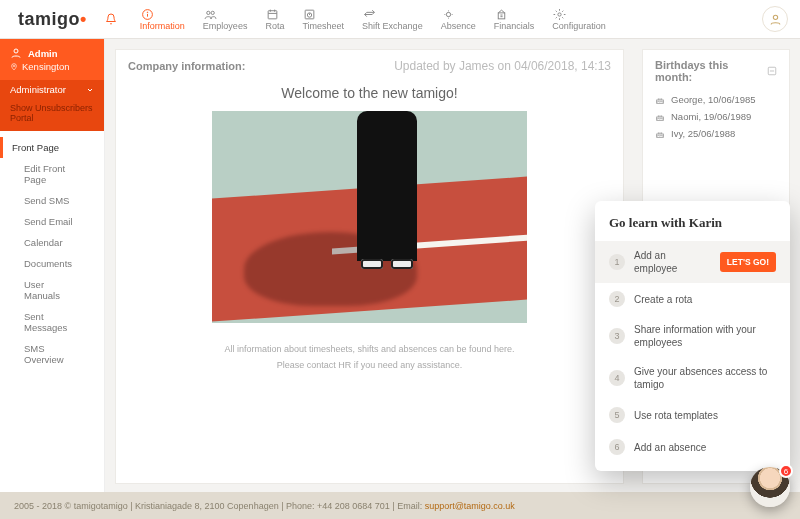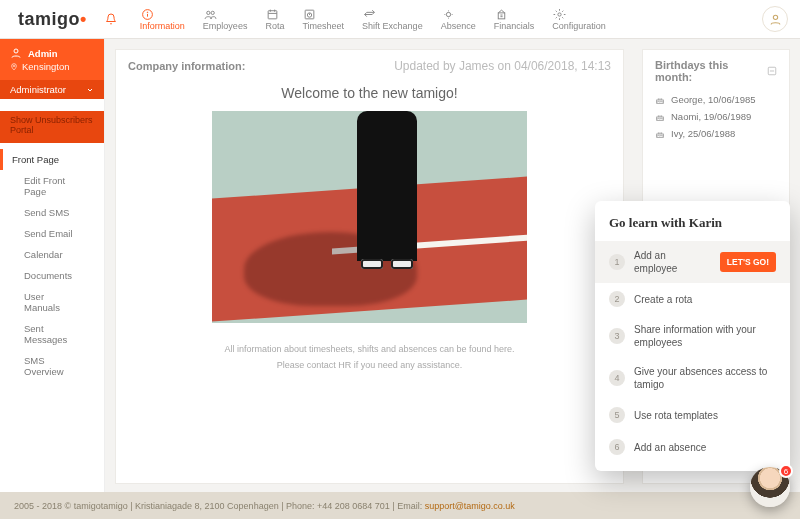--- a/index.html
+++ b/index.html
@@ -17,21 +17,21 @@
   .nav-ic { height:14px; display:flex; align-items:center; }
   .spacer { flex:1; }
   .user-btn { width:26px; height:26px; border:1px solid #e9e2d6; border-radius:50%; margin-right:12px; display:flex; align-items:center; justify-content:center; color:#caa96b; font-size:13px; }
   
   .body { display:flex; height:453px; }
   .sidebar { width:105px; background:#fff; border-right:1px solid #eee; display:flex; flex-direction:column; font-size:9.5px; }
   .sb-head { background:#ff5a1f; color:#fff; padding:8px 10px; }
   .sb-user { display:flex; align-items:center; gap:6px; font-weight:600; }
   .sb-loc { display:flex; align-items:center; gap:4px; margin-top:2px; opacity:.95; }
   .sb-admin { background:#e8470f; color:#fff; padding:4px 10px; display:flex; align-items:center; justify-content:space-between; }
-  .sb-unsub { background:#e8470f; color:#8b2200; padding:4px 10px 8px; font-size:9px;margin-top:12px; }
+  .sb-unsub { background:#e8470f; color:#8b2200; padding:4px 10px 8px; font-size:9px; }
   .sb-list { list-style:none; padding:6px 0 0 0; }
   .sb-item { padding:5px 24px; color:#7a7a7a; cursor:pointer; }
   .sb-item.active { color:#333; border-left:3px solid #ff5a1f; padding-left:9px; font-weight:500; }
   .main { flex:1; padding:10px 10px 8px 10px; display:flex; gap:18px; }
   .panel { background:#fff; border:1px solid #eceae6; padding:9px 12px; }
   .col-main { flex:1; display:flex; flex-direction:column; }
   .col-side { width:148px; }
   .panel-head { display:flex; align-items:center; justify-content:space-between; margin-bottom:8px; }
   .panel-title { font-size:11px; color:#8c8c8c; font-weight:600; }
   .updated { font-size:12px; color:#bbb; }

